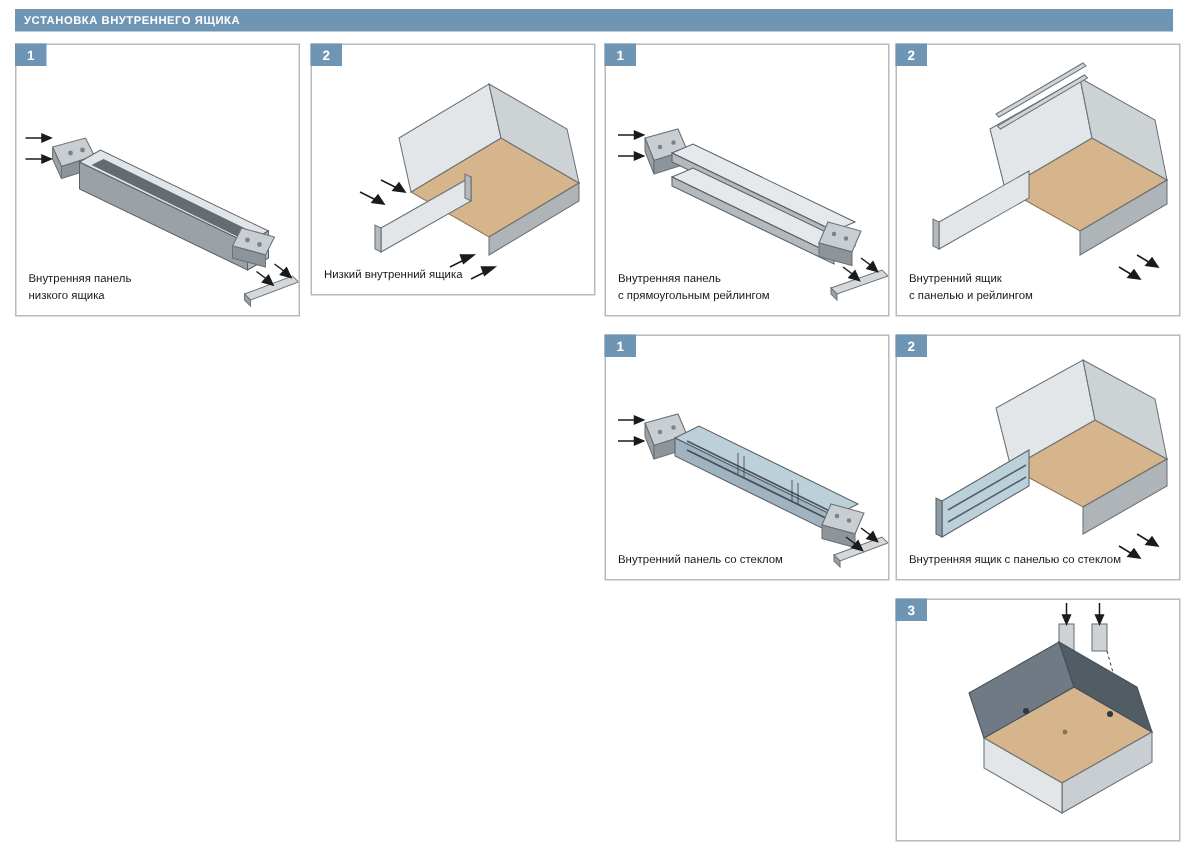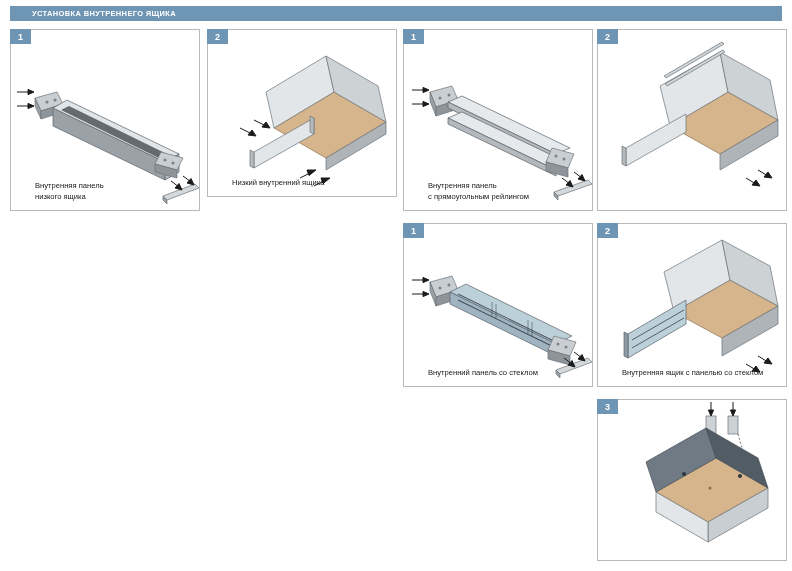--- a/index.html
+++ b/index.html
@@ -25,21 +25,21 @@
     height: 15px;
     background: #6f95b5;
     display: flex;
     align-items: center;
   }
   .header-bar .title {
     color: #ffffff;
     font-size: 7.5px;
     font-weight: bold;
     letter-spacing: 0.35px;
-    padding-left: 22px;
+    padding-left: 6px;
     text-transform: uppercase;
     white-space: nowrap;
   }
 
   
   .panel {
     position: absolute;
     border: 1px solid #b9b9b9;
     background: #ffffff;
     box-sizing: border-box;
@@ -61,21 +61,20 @@
   }
   .caption {
     position: absolute;
     left: 8px;
     bottom: 8px;
     font-size: 7.6px;
     line-height: 11px;
     color: #14181c;
     white-space: pre-line;
     z-index: 4;
-    margin-left: 16px;
   }
   .art {
     position: absolute;
     inset: 0;
     overflow: hidden;
   }
   .art svg {
     display: block;
   }
 </style>
@@ -240,20 +239,22 @@
       </g>
 
       <g stroke="#1b1b1b" stroke-width="1" fill="#1b1b1b">
         <line x1="148" y1="148" x2="158" y2="154"></line>
         <polygon points="162,156 154,155 158,150"></polygon>
         <line x1="160" y1="140" x2="170" y2="146"></line>
         <polygon points="174,148 166,147 170,142"></polygon>
       </g>
     </svg>
   </div>
+  <div class="caption">Внутренний ящик
+с панелью и рейлингом</div>
 </div>
 
 <div class="panel" style="left:403px; top:223px; width:190px; height:164px;">
   <div class="step-badge">1</div>
   <div class="art">
     <svg width="190" height="164" viewBox="0 0 190 164">
 
       <g>
         <polygon points="26,58 48,52 54,66 32,73" fill="#c9ced2" stroke="#6b7278" stroke-width="0.7"></polygon>
         <polygon points="26,58 32,73 32,82 26,67" fill="#9aa1a7" stroke="#6b7278" stroke-width="0.7"></polygon>

